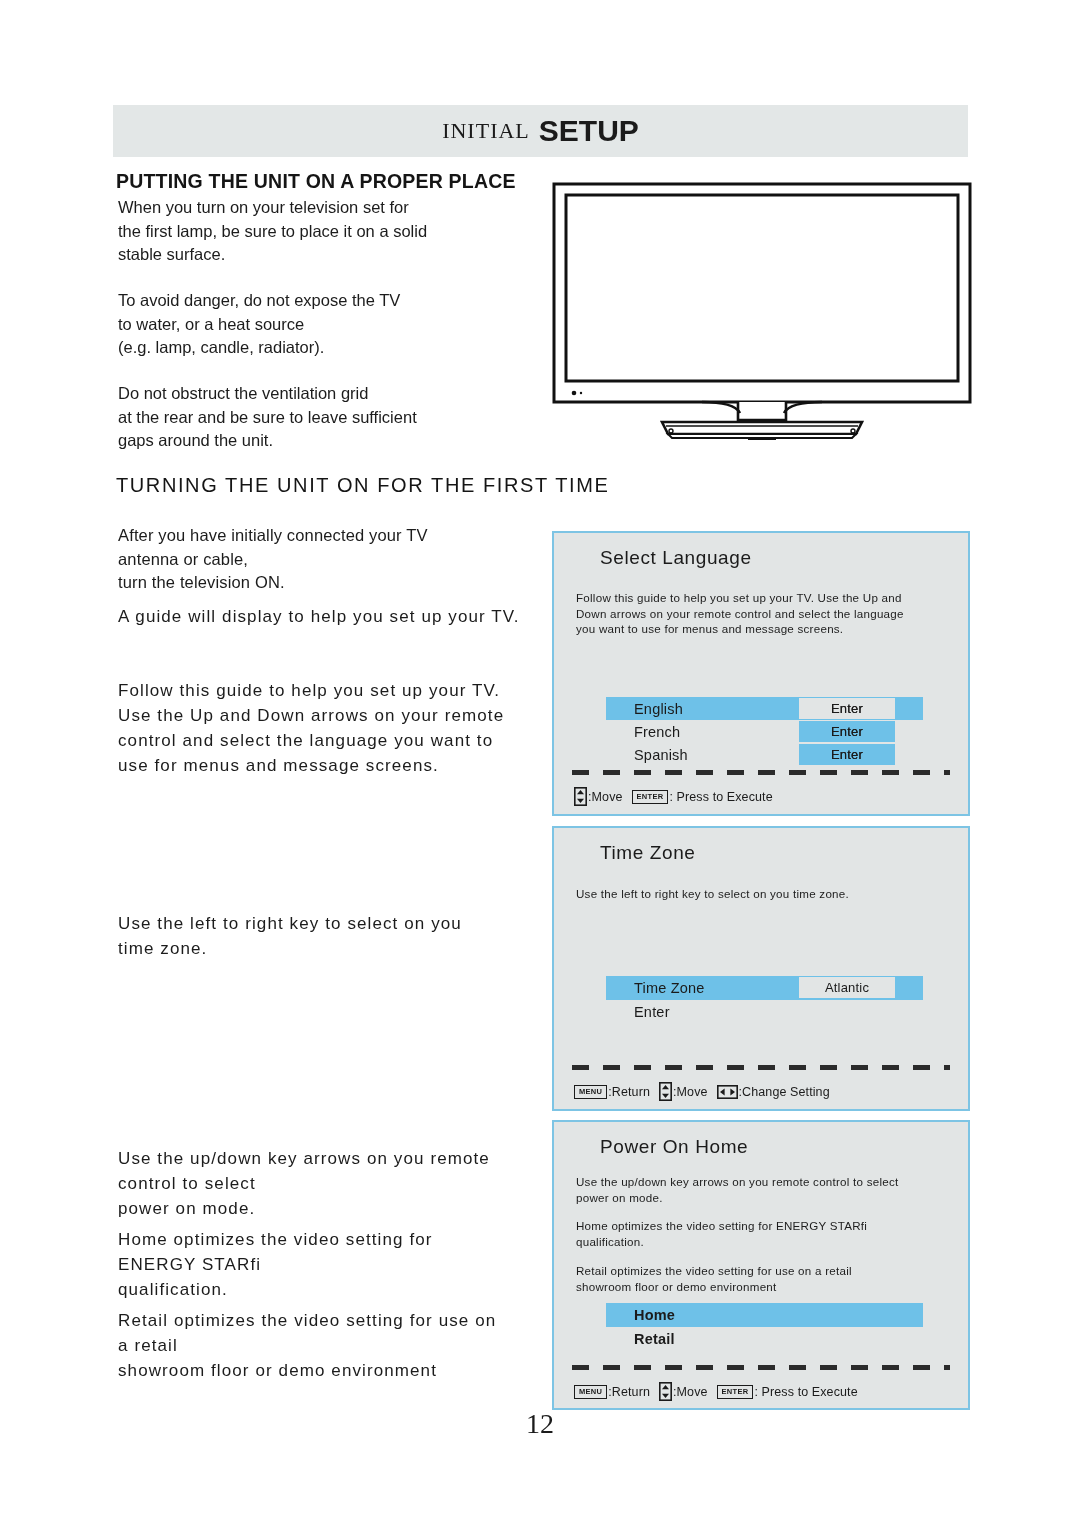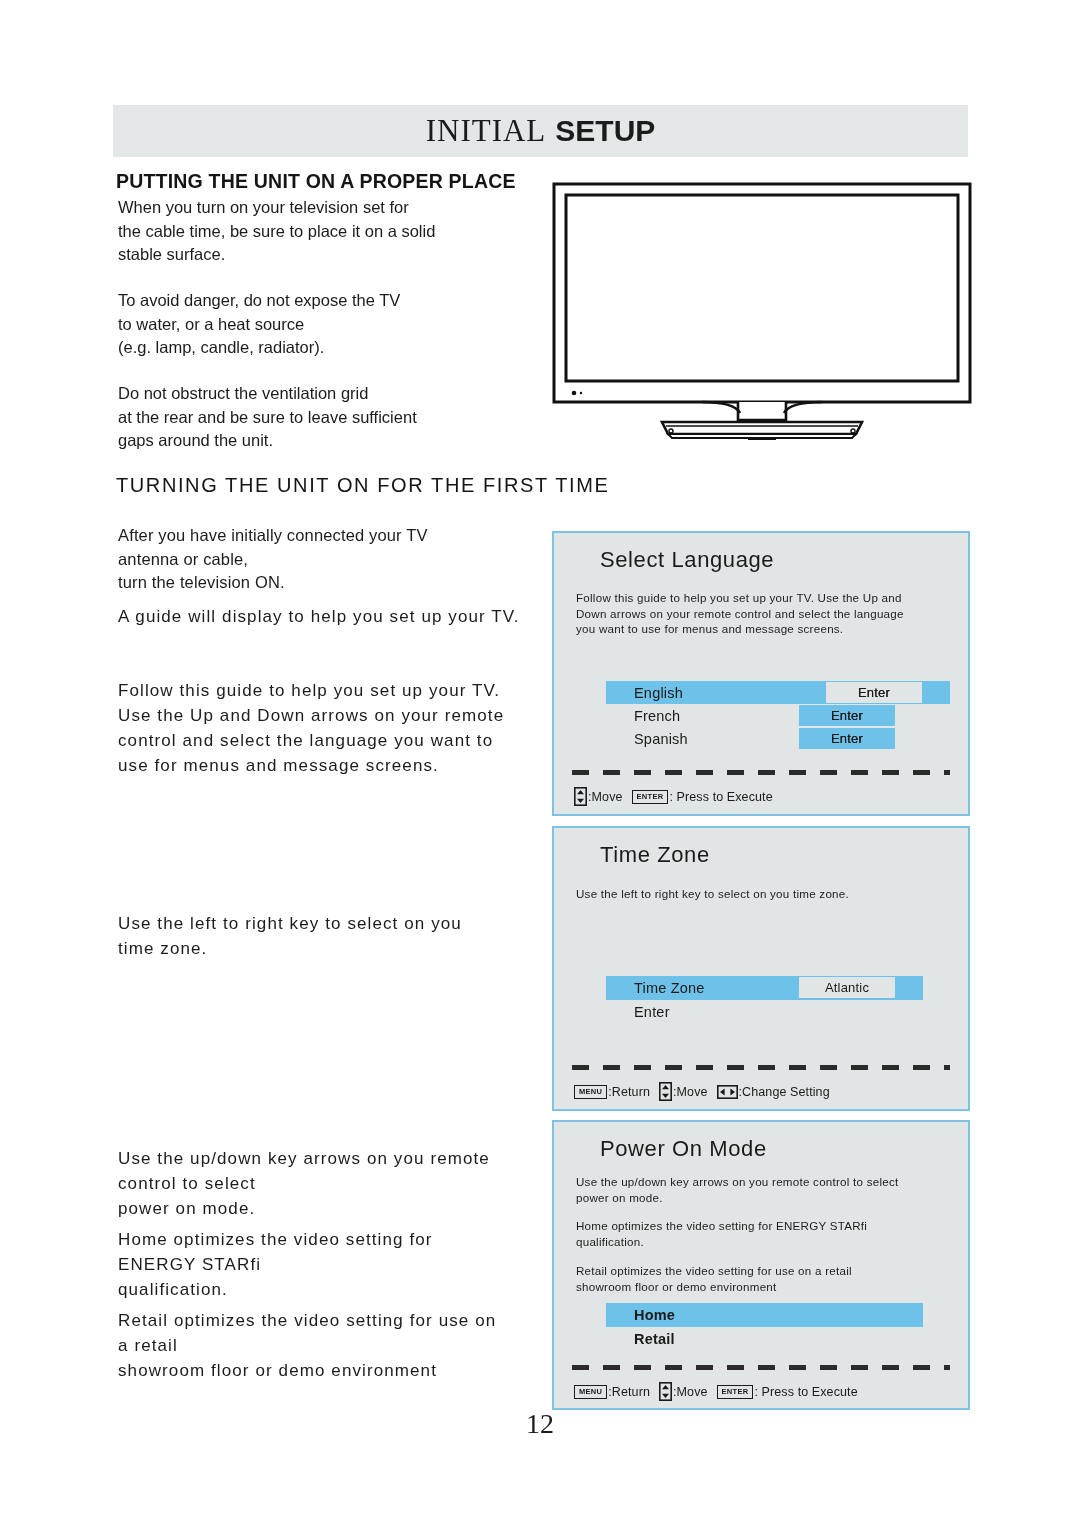--- a/index.html
+++ b/index.html
@@ -31,21 +31,21 @@
     top: 0;
     width: 855px;
     height: 52px;
     display: flex;
     align-items: center;
     justify-content: center;
     font-size: 30px;
     letter-spacing: .5px;
     color: #1b1b1b;
   }
-  .header-title .light { font-weight: 400; font-family: "Liberation Serif", serif; font-size: 31px; letter-spacing: 1px;}
+  .header-title .light { font-weight: 400; font-family: "Liberation Serif", serif; font-size: 22px; letter-spacing: 1px;}
   .header-title .bold { font-weight: 700; margin-left: 9px; font-size: 30px; letter-spacing: 0px;}
 
   
   .sec-head {
     position: absolute;
     font-size: 19.5px;
     font-weight: 600;
     letter-spacing: .2px;
     white-space: nowrap;
     color: #151515;
@@ -91,21 +91,21 @@
     border: 2px solid #7dc4e4;
     box-sizing: border-box;
   }
   #osd-lang  { left: 552px; top: 531px; width: 418px; height: 285px; }
   #osd-zone  { left: 552px; top: 826px; width: 418px; height: 285px; }
   #osd-power { left: 552px; top: 1120px; width: 418px; height: 290px; }
 
   .osd-title {
     position: absolute;
     left: 46px;
-    font-size: 22px;
+    font-size: 19px;
     color: #1b1b1b;
     letter-spacing: .6px;
     white-space: nowrap;
   }
   #osd-lang .osd-title  { top: 14px; }
   #osd-zone .osd-title  { top: 14px; }
   #osd-power .osd-title { top: 14px; }
 
   .osd-body {
     position: absolute;
@@ -156,21 +156,21 @@
   }
   .opt-row .opt-value.box-grey { background: #e2e5e5; }
   .opt-row .opt-value.box-blue { background: #6ec1e8; }
 
   
   .glitch { position: relative; display: inline-block; }
   .glitch .g1 { position: absolute; left: 0; top: 0; }
   .glitch .g2 { position: relative; }
 
   
-  #lang-list .row-en { width: 344px; }
+  #lang-list .row-en { width: 317px; margin-top: 16px; }
   #lang-list .row-fr .opt-value,
   #lang-list .row-sp .opt-value { right: 28px; }
   #lang-list .row-fr, #lang-list .row-sp { width: 317px; }
 
   #zone-list { left: 52px; top: 148px; width: 317px; }
   #zone-list .opt-row { height: 24px; }
 
   #power-list { left: 52px; top: 181px; width: 317px; font-weight: bold; }
   #power-list .opt-row { height: 24px; }
 
@@ -241,21 +241,21 @@
 <div class="header-band">
   <div class="header-title">
     <span class="light">INITIAL</span>
     <span class="bold">SETUP</span>
   </div>
 </div>
 
 <div class="sec-head" id="h-putting">PUTTING THE UNIT ON A PROPER PLACE</div>
 
 <div class="para" id="p-place1">When you turn on your television set for
-the cable time, be sure to place it on a solid
+the first lamp, be sure to place it on a solid
 stable surface.</div>
 <div class="para" id="p-place2">To avoid danger, do not expose the TV
 to water, or a heat source
 (e.g. lamp, candle, radiator).</div>
 <div class="para" id="p-place3">Do not obstruct the ventilation grid
 at the rear and be sure to leave sufficient
 gaps around the unit.</div>
 
 <div class="tv-wrap">
   <svg viewBox="0 0 420 258" width="420" height="258">
@@ -387,21 +387,21 @@
           <path d="M3 7 L7.6 3.6 L7.6 10.4 Z" fill="#1b1b1b"></path>
           <path d="M18 7 L13.4 3.6 L13.4 10.4 Z" fill="#1b1b1b"></path>
         </svg>
       </span>
       <span class="txt">:Change Setting</span>
     </span>
   </div>
 </div>
 
 <div class="osd" id="osd-power">
-  <div class="osd-title">Power On Mode</div>
+  <div class="osd-title">Power On Home</div>
   <div class="osd-body b1">Use the up/down key arrows on you remote control to select
 power on mode.</div>
   <div class="osd-body b2">Home optimizes the video setting for ENERGY STARfi
 qualification.</div>
   <div class="osd-body b3">Retail optimizes the video setting for use on a retail
 showroom floor or demo environment</div>
 
   <div class="opt-list" id="power-list">
     <div class="opt-row sel">
       <span class="opt-label">Home</span>

